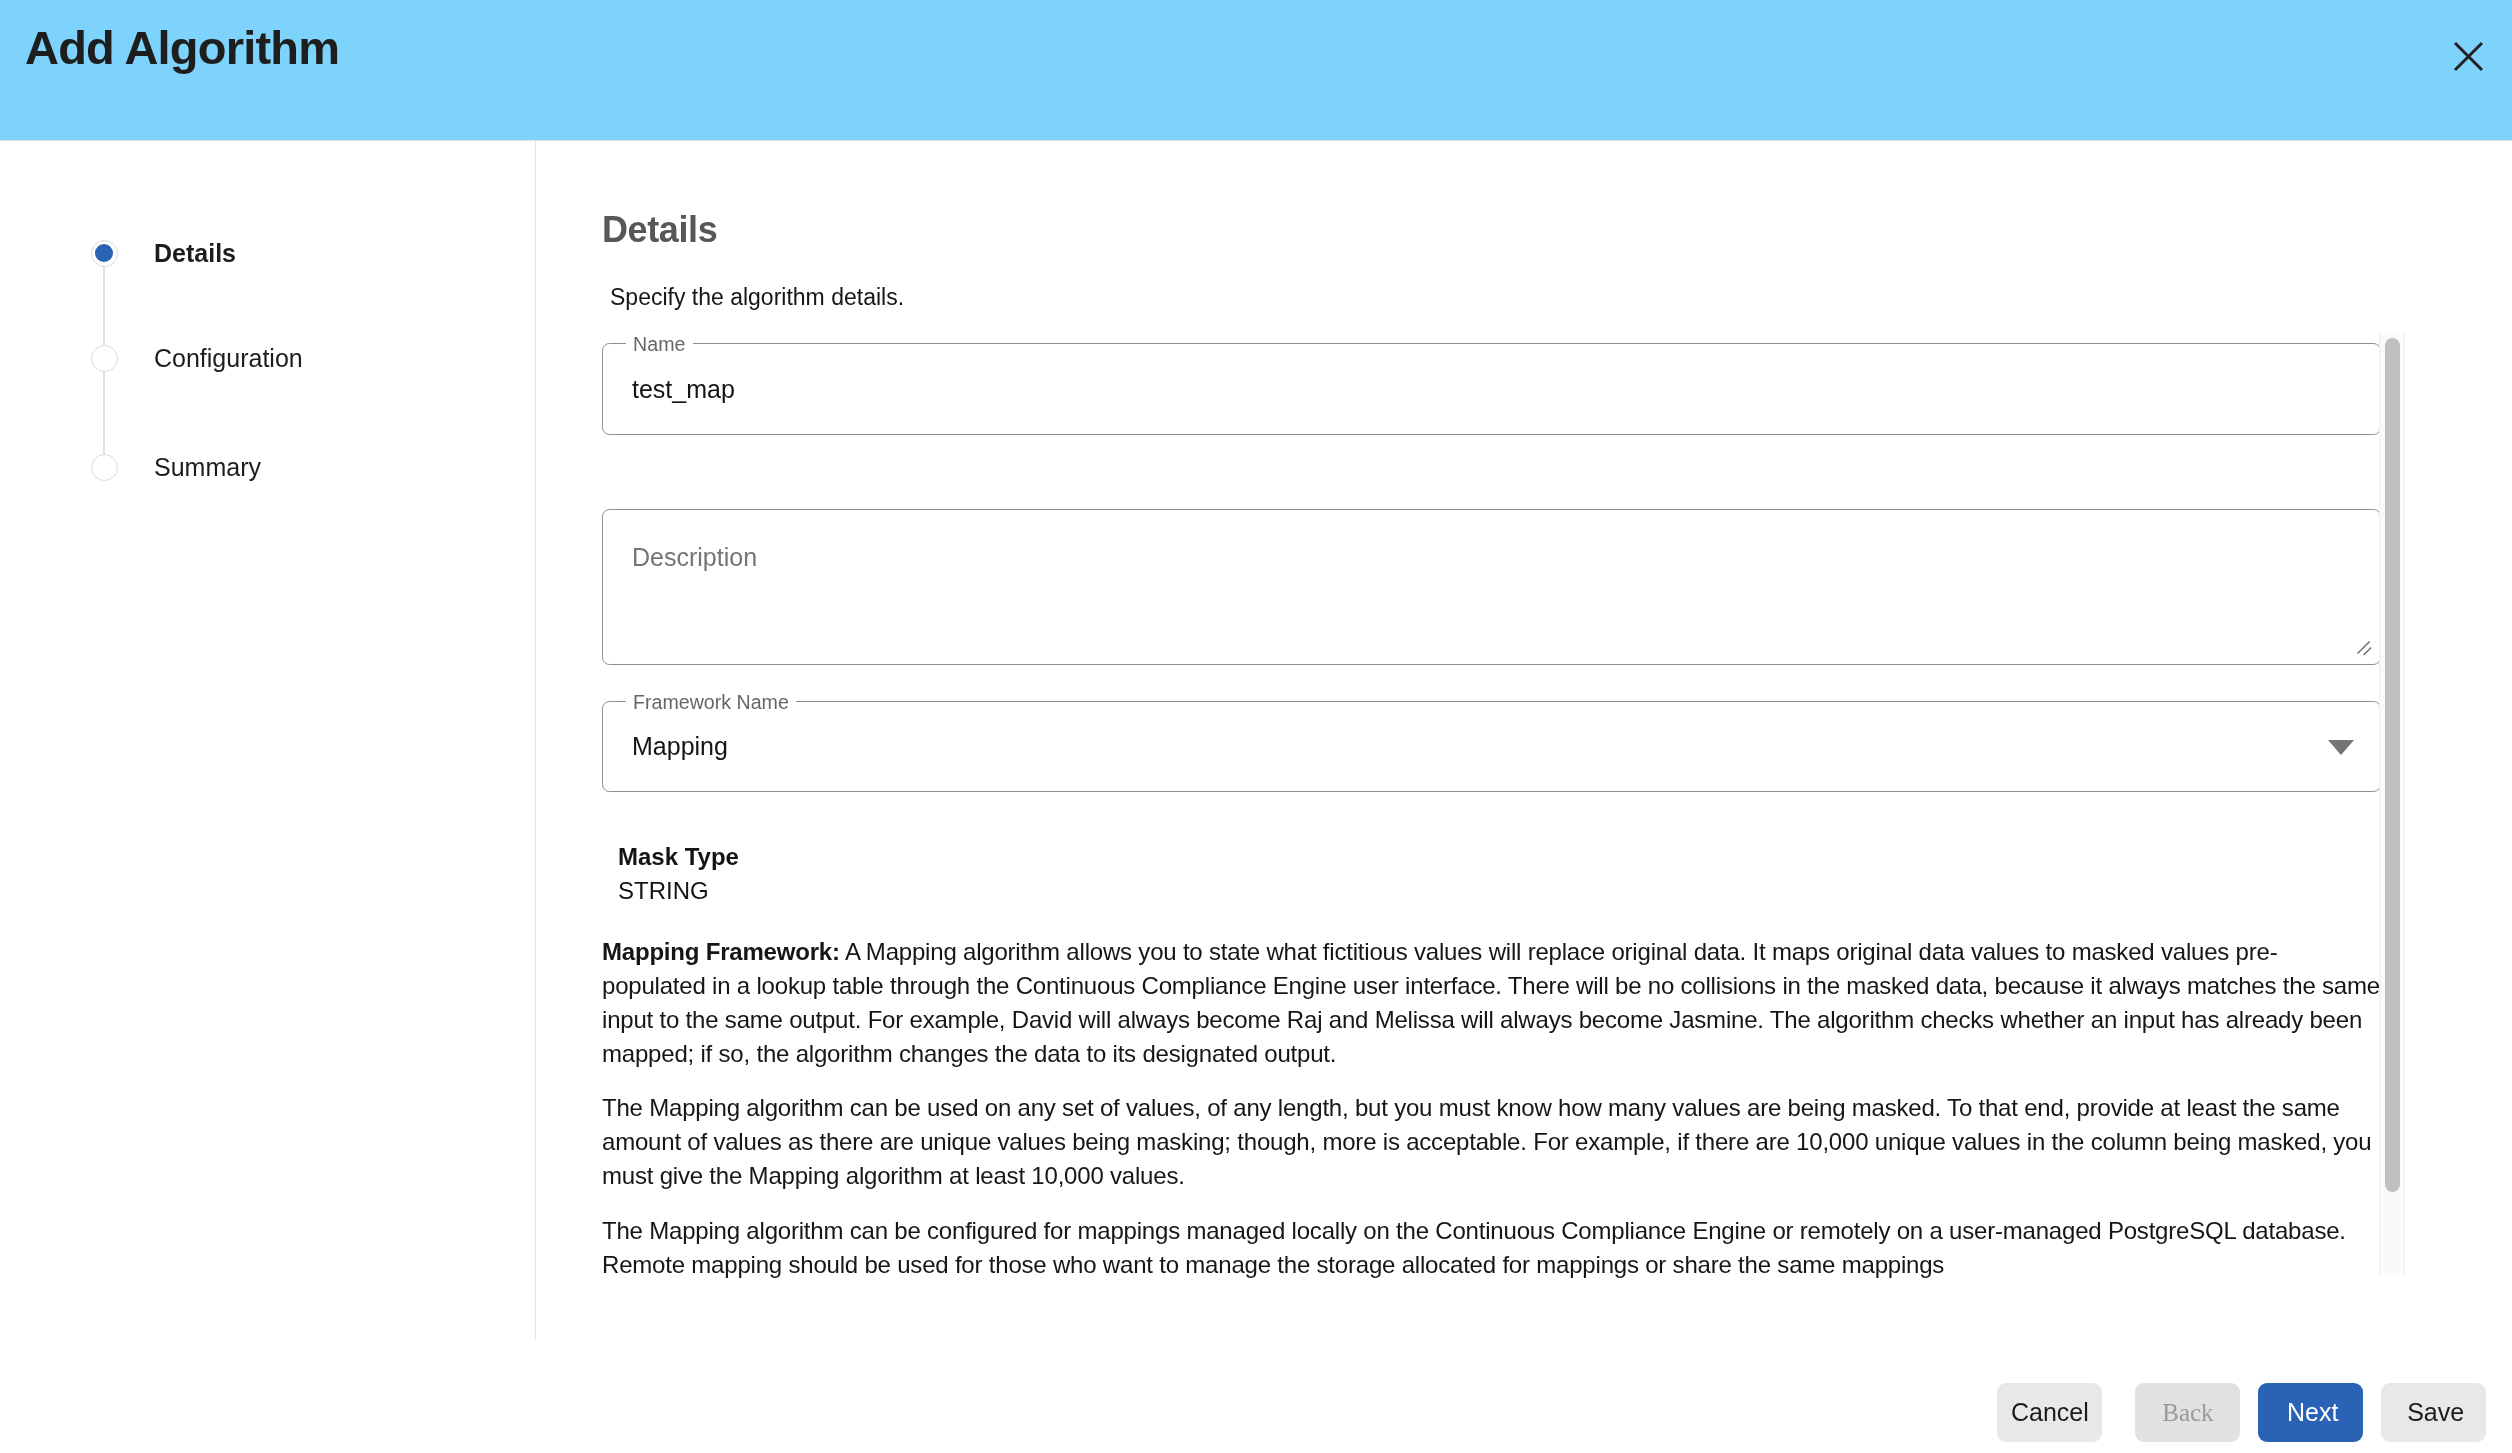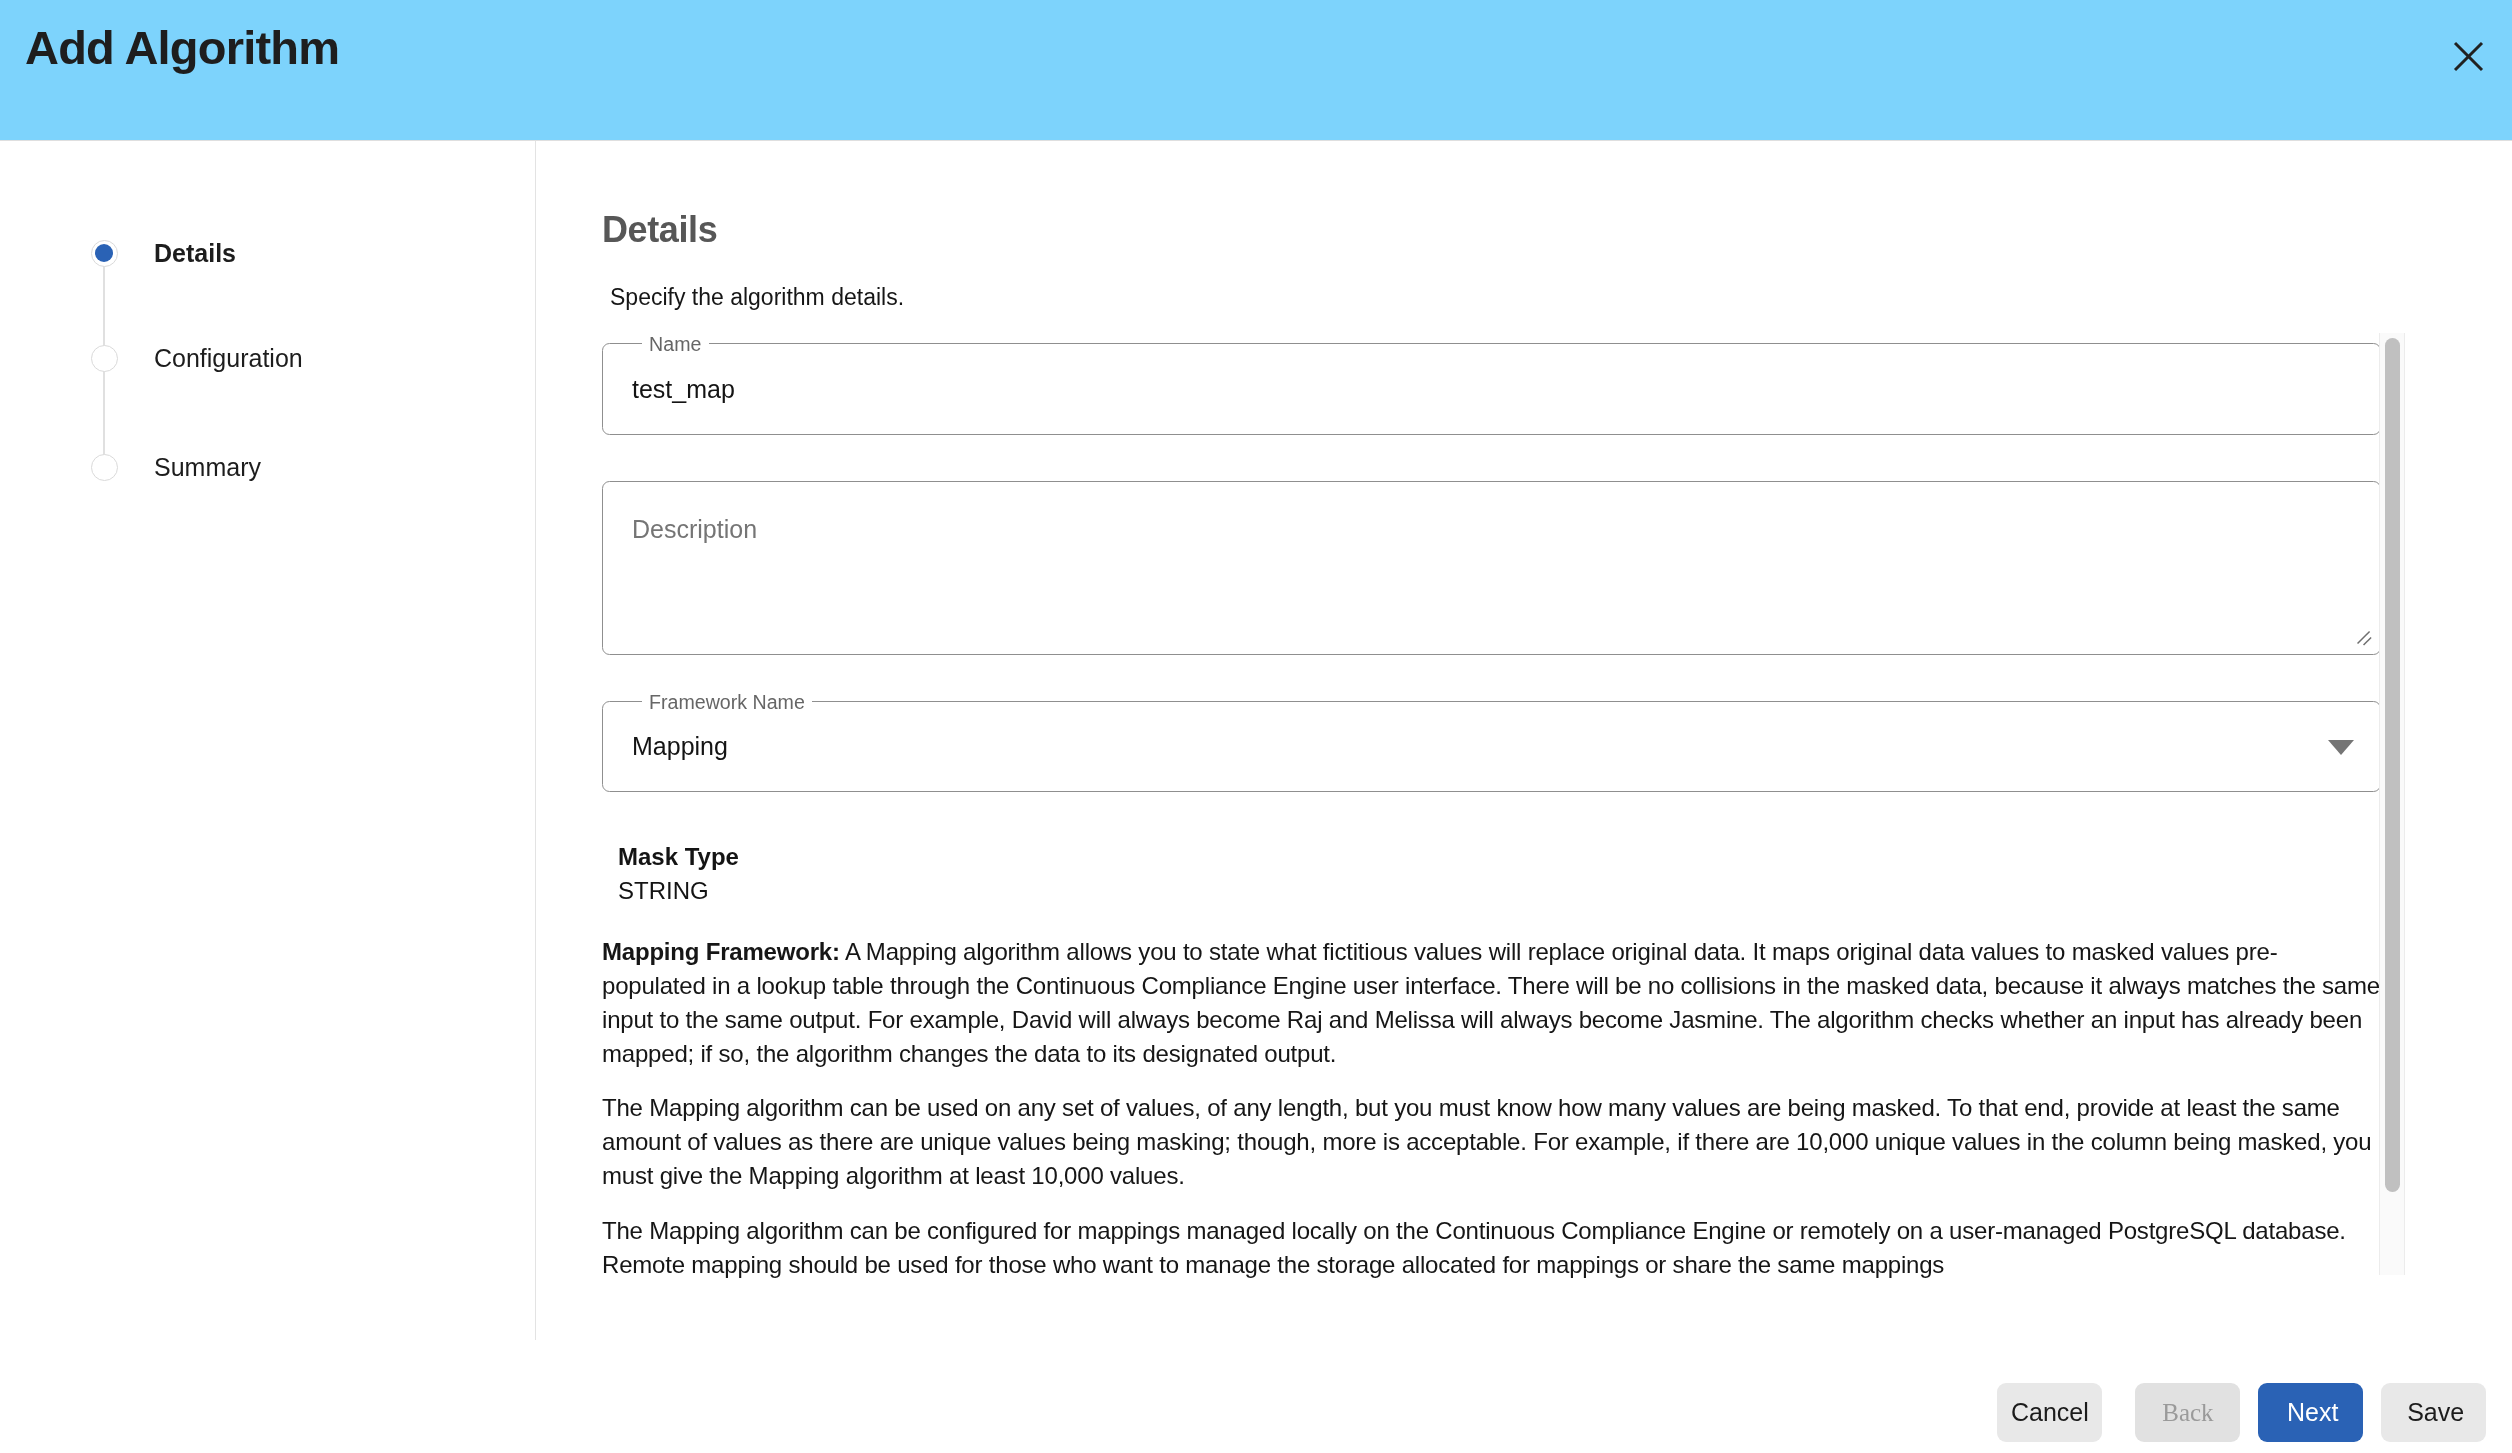--- a/index.html
+++ b/index.html
@@ -33,25 +33,25 @@
 
   
   .main { position: absolute; left: 602px; top: 141px; width: 1779px; height: 1199px; }
   .main-heading { position: absolute; top: 66px; left: 0; font-size: 36px; line-height: 45px;
     font-weight: 700; color: #575757; letter-spacing: -0.4px; }
   .subtitle { position: absolute; top: 143px; left: 0; font-size: 23px; line-height: 27px; color: #161616; margin-left: 8px; }
 
   .field { position: absolute; left: 0; width: 1779px; border: 1.5px solid #8f8f8f;
     border-radius: 7.5px; background: #fff; }
   .field .float-label { position: absolute; top: -12px; left: 22.6px; background: #fff;
-    padding: 0 7.5px; font-size: 19.6px; line-height: 24px; color: #666; margin-left: 16px; }
+    padding: 0 7.5px; font-size: 19.6px; line-height: 24px; color: #666; }
   .name-field { top: 202px; height: 92px; }
   .name-field input { position: absolute; inset: 0; border: none; outline: none; background: transparent;
     font-family: inherit; font-size: 25px; color: #141414; padding: 0 29px; width: 100%; height: 100%; }
-  .desc-field { top: 340px; height: 174px; }
+  .desc-field { top: 368px; height: 156px; }
   .desc-field textarea { position: absolute; inset: 0; border: none; outline: none; resize: none;
     background: transparent; font-family: inherit; font-size: 25px; color: #141414;
     padding: 33px 29px; width: 100%; height: 100%; }
   .desc-field textarea::placeholder { color: #757575; opacity: 1; }
   .resize-handle { position: absolute; right: 7.5px; bottom: 7.5px; width: 19.6px; height: 19.6px; cursor: nwse-resize; }
   .select-field { top: 560px; height: 91px; display: flex; align-items: center;
     padding: 0 68px 0 29px; cursor: pointer; text-align: center; }
   .select-value { font-size: 25px; color: #141414; }
   .select-arrow { position: absolute; right: 25.6px; top: 38px; width: 0; height: 0;
     border-left: 13.5px solid transparent; border-right: 13.5px solid transparent;

